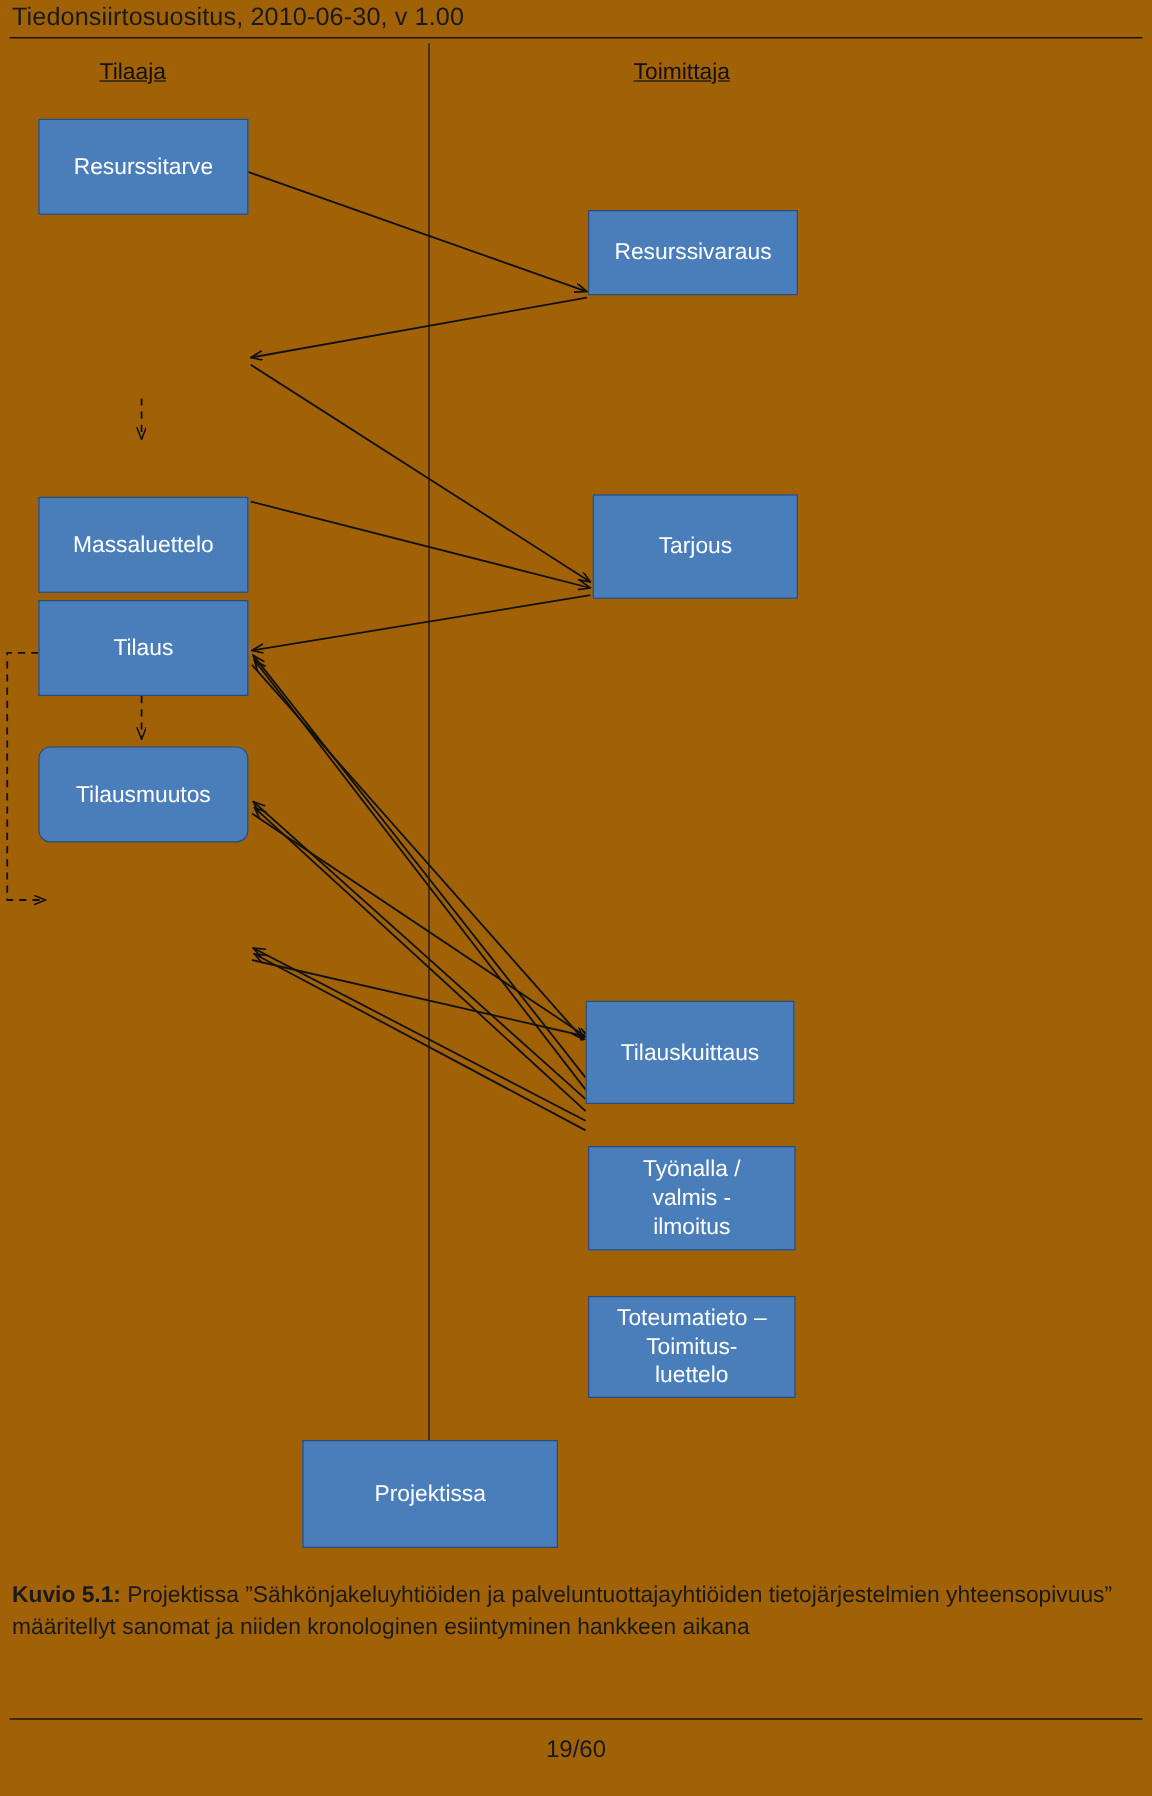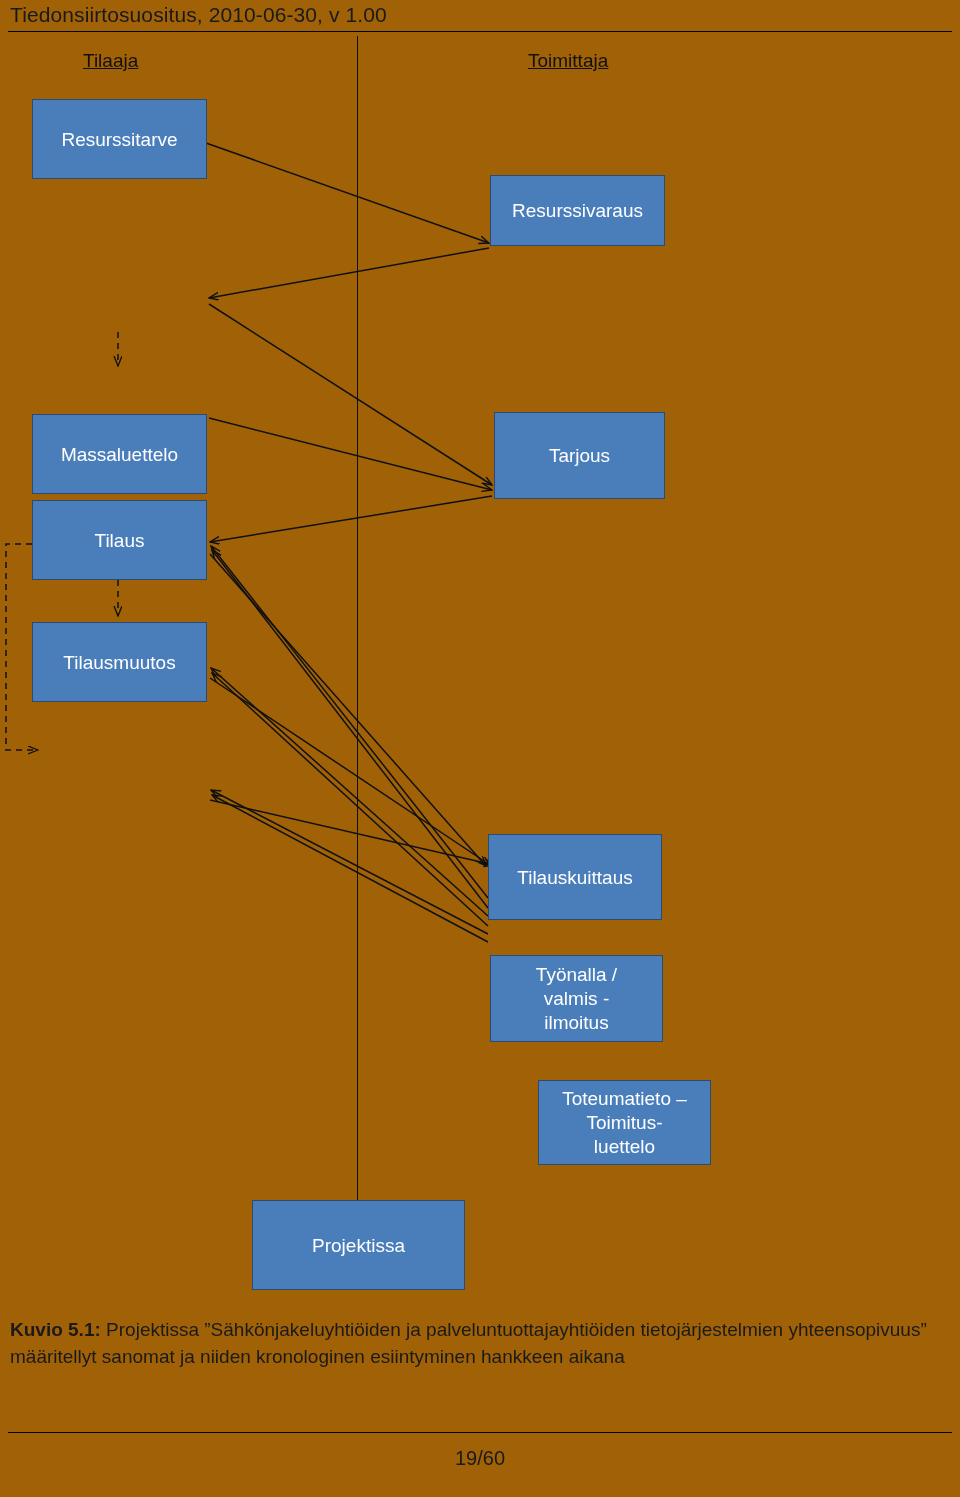--- a/index.html
+++ b/index.html
@@ -205,34 +205,34 @@
       </g>
     </svg>
 
     <div class="msg-box" style="left:32px;  top:63px;  width:175px; height:80px;">Resurssitarve</div>
 
 
     <div class="msg-box" style="left:32px;  top:331px; width:175px; height:80px;margin-top:47px;">Massaluettelo</div>
 
     <div class="msg-box" style="left:32px;  top:464px; width:175px; height:80px;">Tilaus</div>
 
-    <div class="msg-box" style="left:32px;  top:586px; width:175px; height:80px;">Tilausmuutos</div>
+    <div class="msg-box" style="left:32px;  top:586px; width:175px; height:80px;border-radius:10px;">Tilausmuutos</div>
 
 
     <div class="msg-box" style="left:490px; top:139px; width:175px; height:71px;">Resurssivaraus</div>
 
     <div class="msg-box" style="left:494px; top:376px; width:171px; height:87px;">Tarjous</div>
 
     <div class="msg-box" style="left:488px; top:798px; width:174px; height:86px;">Tilauskuittaus</div>
 
     <div class="msg-box multiline" style="left:490px; top:919px; width:173px; height:87px; white-space:pre-line;">Työnalla /
 valmis -
 ilmoitus</div>
 
-    <div class="msg-box multiline" style="left:490px; top:1044px; width:173px; height:85px; white-space:pre-line;margin-left:48px;">Toteumatieto –
+    <div class="msg-box multiline" style="left:490px; top:1044px; width:173px; height:85px; white-space:pre-line;">Toteumatieto –
 Toimitus-
 luettelo</div>
 
     <div class="msg-box" style="left:252px; top:1164px; width:213px; height:90px;">Projektissa</div>
 
   </div>
 
   <div id="caption">
     <span id="caption-label">Kuvio 5.1:</span><span> Projektissa ”Sähkönjakeluyhtiöiden ja palveluntuottajayhtiöiden tietojärjestelmien yhteensopivuus” määritellyt sanomat ja niiden kronologinen esiintyminen hankkeen aikana</span>
   </div>

